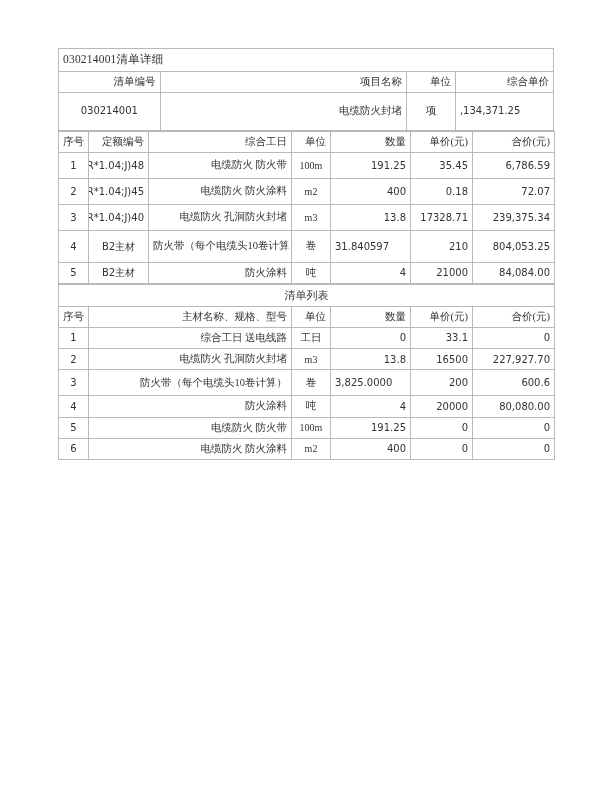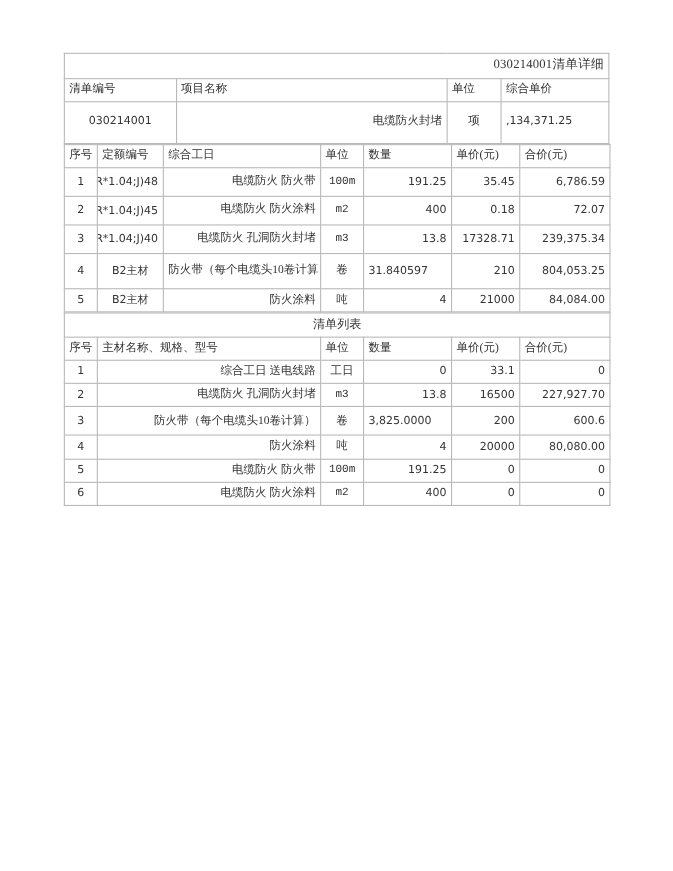--- a/index.html
+++ b/index.html
@@ -47,29 +47,29 @@
 
   .section-title {
     text-align: center;
     font-size: 11px;
     padding-top: 5px;
     padding-bottom: 5px;
     color: #333333;
   }
 
   .doc-title {
-    text-align: right;
+    text-align: left;
     font-size: 11.5px;
     padding-top: 7px;
     padding-bottom: 7px;
     letter-spacing: .2px;
   }
 
   .hdr {
-    text-align: left;
+    text-align: right;
     font-size: 10.5px;
     padding-top: 6px;
     padding-bottom: 6px;
     font-family: Liberation Serif, serif;
   }
 
   .tall {
     height: 38px;
     margin-top: 28px;
   }
@@ -82,21 +82,21 @@
   
   .num {
     font-family: "DejaVu Sans", "Liberation Sans", sans-serif;
     font-size: 10px;
   }
   .code {
     font-family: "DejaVu Sans", "Liberation Sans", sans-serif;
     font-size: 10px;
   }
   .unit-ascii {
-    font-family: Liberation Mono, monospace;
+    font-family: Liberation Serif, serif;
     font-size: 10px;
   }
 
   
   .clip-left  { direction: rtl; text-align: left; }
   .clip-right { text-align: left; }
 
   .wrapcell {
     white-space: normal;
     text-align: left;

